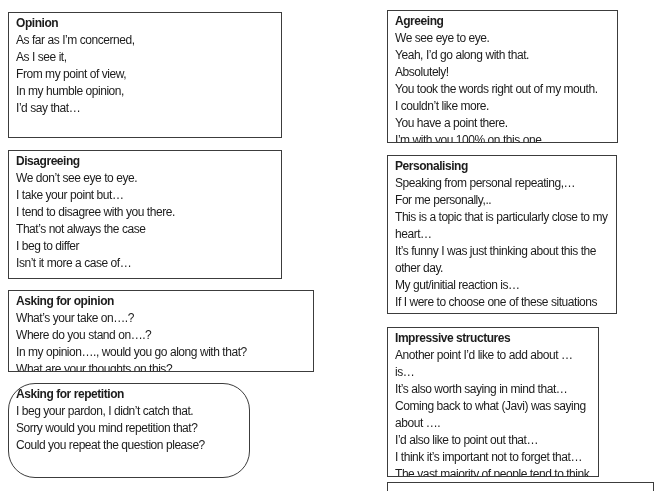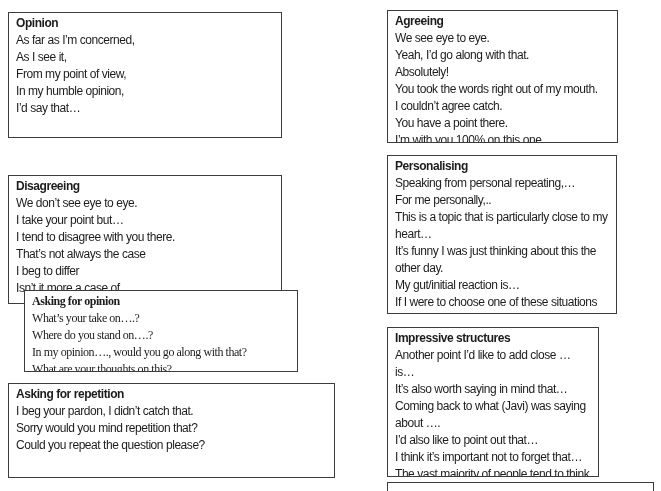--- a/index.html
+++ b/index.html
@@ -28,23 +28,23 @@
     background: #ffffff;
   }
   .box-title {
     font-weight: bold;
   }
   .phrase-line {
     white-space: normal;
   }
   
   .b-opinion               { left: 8px;   top: 12px;  width: 274px; height: 126px; }
-  .b-disagreeing           { left: 8px;   top: 150px; width: 274px; height: 129px; margin-top: 25px; }
-  .b-asking-for-opinion    { left: 24px;   top: 290px; width: 274px; height: 82px; font-family: Liberation Serif, serif;  }
-  .b-asking-for-repetition { left: 8px;   top: 383px; width: 327px; height: 95px;  }
+  .b-disagreeing           { left: 8px;   top: 150px; width: 274px; height: 129px; }
+  .b-asking-for-opinion    { left: 8px;   top: 290px; width: 306px; height: 82px;  }
+  .b-asking-for-repetition { left: 8px;   top: 383px; width: 242px; height: 95px; border-radius: 27px;  }
   .b-agreeing              { left: 387px; top: 10px;  width: 231px; height: 133px; }
   .b-personalising         { left: 387px; top: 155px; width: 230px; height: 159px; }
   .b-impressive-structures { left: 387px; top: 327px; width: 212px; height: 150px; }
   #partial-box {
     position: absolute;
     left: 387px; top: 482px; width: 267px; height: 9px;
     border: 1px solid var(--border-color, #3c3c3c);
     border-bottom: none;
     box-sizing: border-box;
     background: #ffffff;
@@ -84,36 +84,36 @@
         <div class="phrase-line">I beg your pardon, I didn’t catch that.</div>
         <div class="phrase-line">Sorry would you mind repetition that?</div>
         <div class="phrase-line">Could you repeat the question please?</div>
       </div>
       <div class="phrase-box b-agreeing">
         <div class="box-title">Agreeing</div>
         <div class="phrase-line">We see eye to eye.</div>
         <div class="phrase-line">Yeah, I’d go along with that.</div>
         <div class="phrase-line">Absolutely!</div>
         <div class="phrase-line">You took the words right out of my mouth.</div>
-        <div class="phrase-line">I couldn’t agree catch.</div>
+        <div class="phrase-line">I couldn’t like more.</div>
         <div class="phrase-line">You have a point there.</div>
         <div class="phrase-line">I’m with you 100% on this one.</div>
       </div>
       <div class="phrase-box b-personalising">
         <div class="box-title">Personalising</div>
         <div class="phrase-line">Speaking from personal repeating,…</div>
         <div class="phrase-line">For me personally,..</div>
         <div class="phrase-line">This is a topic that is particularly close to my heart…</div>
         <div class="phrase-line">It’s funny I was just thinking about this the other day.</div>
         <div class="phrase-line">My gut/initial reaction is…</div>
         <div class="phrase-line">If I were to choose one of these situations (part 2 pictures), I’d go with… because…</div>
       </div>
       <div class="phrase-box b-impressive-structures">
         <div class="box-title">Impressive structures</div>
-        <div class="phrase-line">Another point I’d like to add close … is…</div>
+        <div class="phrase-line">Another point I’d like to add about … is…</div>
         <div class="phrase-line">It’s also worth saying in mind that…</div>
         <div class="phrase-line">Coming back to what (Javi) was saying about ….</div>
         <div class="phrase-line">I’d also like to point out that…</div>
         <div class="phrase-line">I think it’s important not to forget that…</div>
         <div class="phrase-line">The vast majority of people tend to think that…</div>
         <div class="phrase-line">At the end of the day…</div>
         <div class="phrase-line">When all’s said and done…</div>
       </div>
     </div>
   <div id="partial-box"></div>

